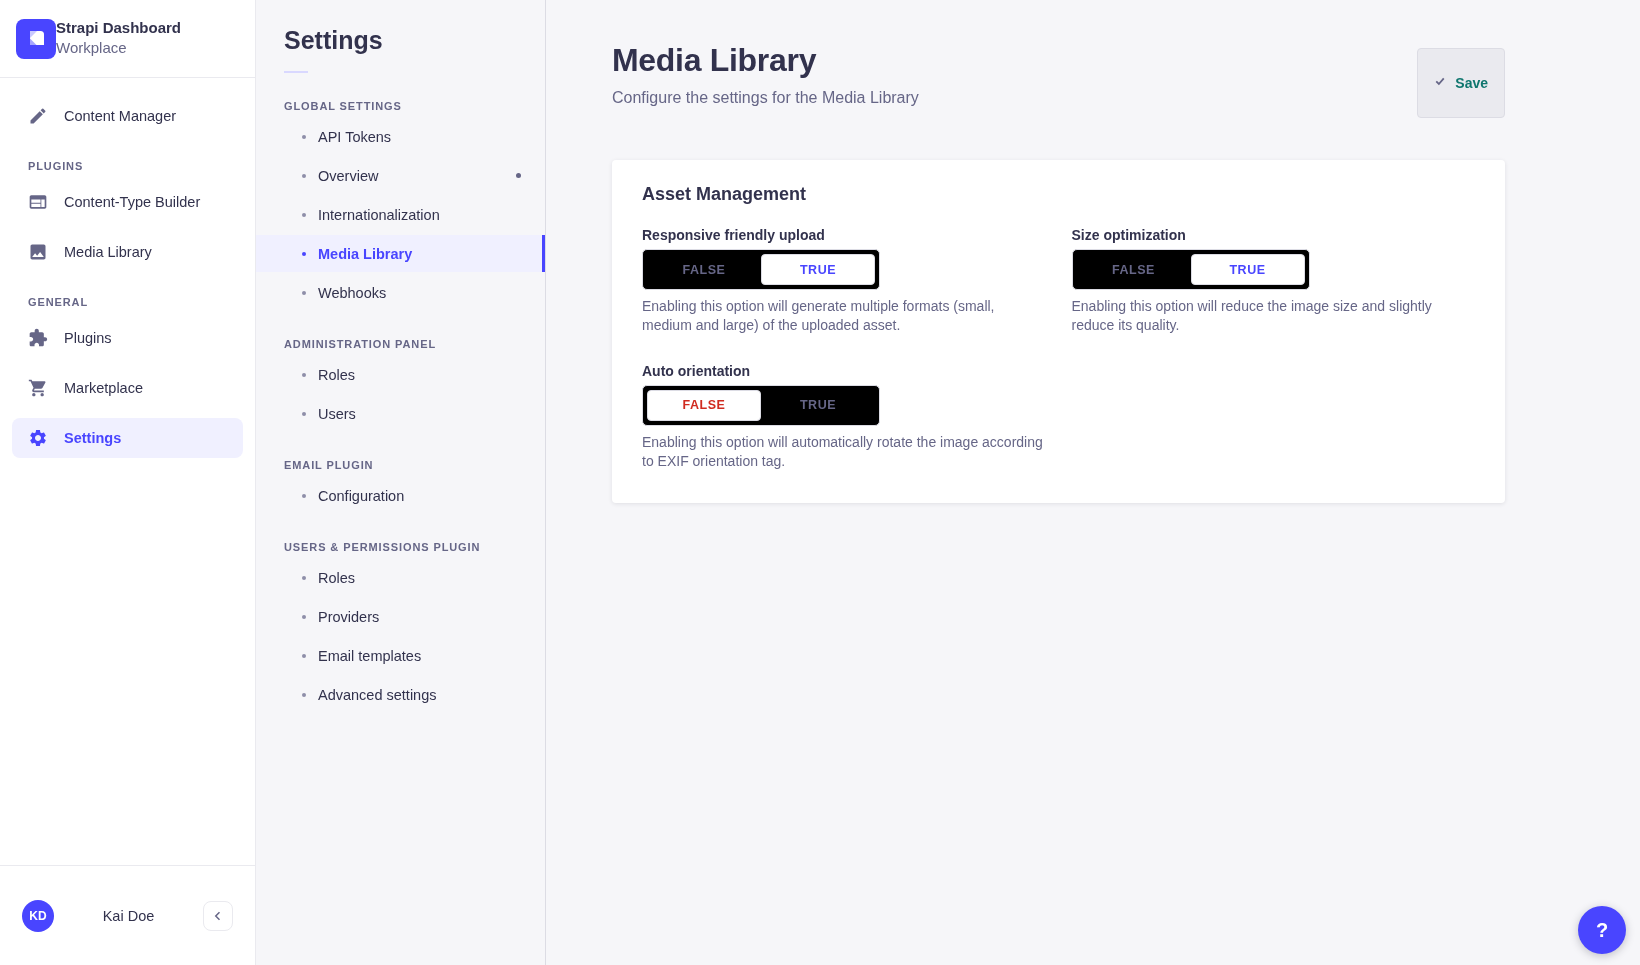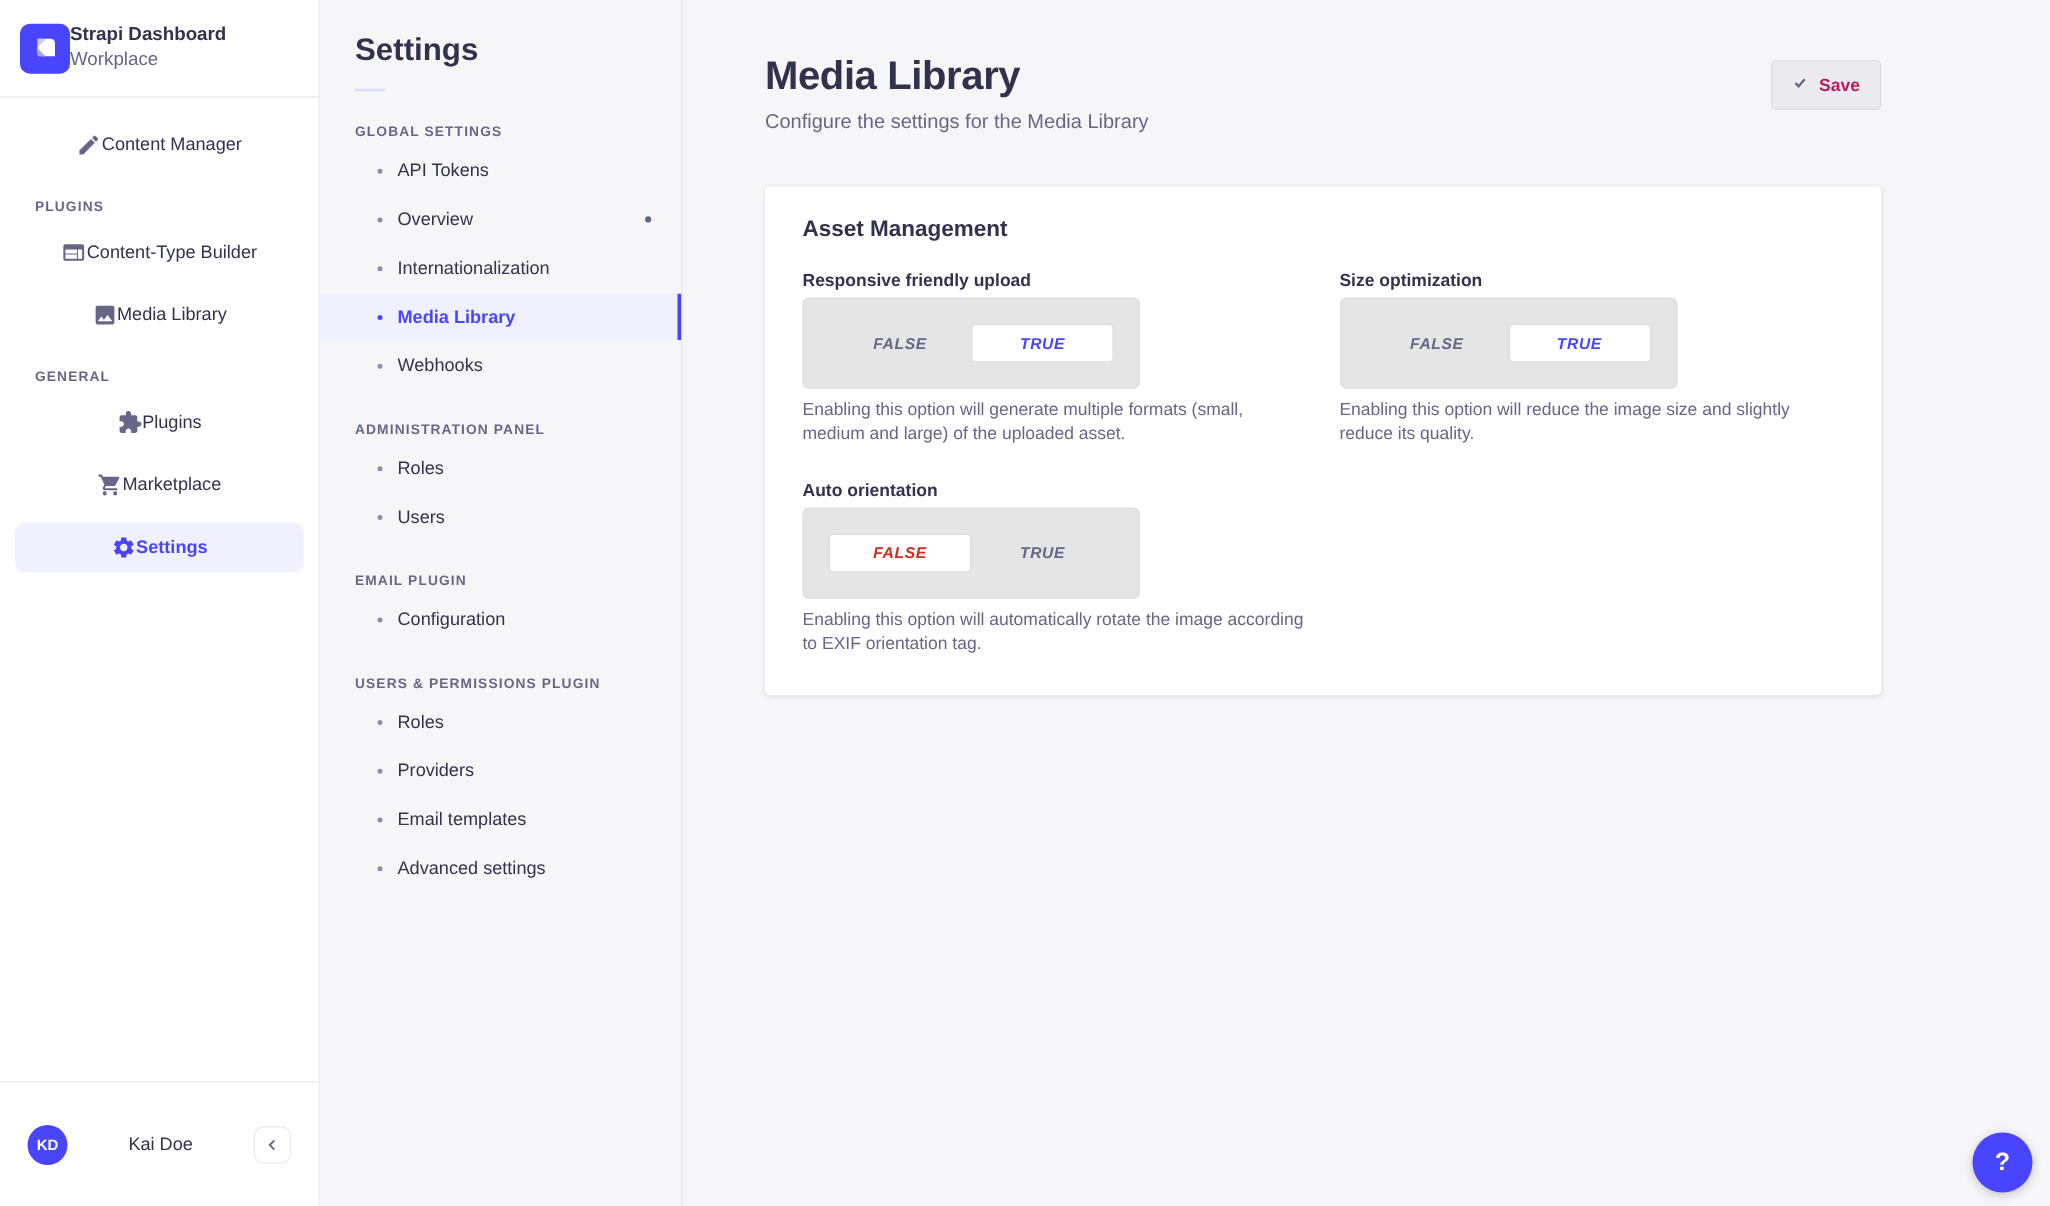--- a/index.html
+++ b/index.html
@@ -28,23 +28,23 @@
   }
   .brand-title { font-size:15px; font-weight:700; color:#32324D; line-height:1.25; }
   .brand-sub { font-size:15px; color:#666687; line-height:1.3; }
 
   .nav { flex:1; padding:14px 12px 0 12px; overflow:hidden; }
   .nav-section-label {
     font-size:11px; font-weight:700; letter-spacing:0.9px; color:#666687;
     text-transform:uppercase; padding:0 16px; margin:24px 0 10px 0;
   }
   .nav-item {
-    display:flex; align-items:center; 
+    display:flex; align-items:center; gap:16px;
     height:40px; padding:0 16px; margin-bottom:10px;
-    border-radius:8px; cursor:pointer;justify-content:center;
+    border-radius:8px; cursor:pointer;
   }
   .nav-item .nicon { width:20px; height:20px; display:flex; flex:none; }
   .nav-item .nicon svg { width:20px; height:20px; fill:#666687; }
   .nav-item .nlabel { font-size:14.5px; color:#32324D; }
   .nav-item.active { background:#F0F0FF; }
   .nav-item.active .nlabel { color:#4945FF; font-weight:600; }
   .nav-item.active .nicon svg { fill:#4945FF; }
 
   .sidebar-footer {
     border-top:1px solid #EAEAEF; height:100px;
@@ -90,40 +90,40 @@
   .sn-notif { margin-left:auto; width:5px; height:5px; border-radius:50%; background:#666687; }
 
   
   .main { flex:1; position:relative; background:#F6F6F9; overflow:hidden; }
   .main-inner { padding:42px 135px 0 66px; }
   .page-header { display:flex; justify-content:space-between; align-items:flex-start; }
   .page-title { font-size:32px; font-weight:700; color:#32324D; letter-spacing:-0.3px; }
   .page-subtitle { font-size:16px; color:#666687; margin-top:10px; }
   .save-btn {
     margin-top:6px; display:flex; align-items:flex-start; gap:9px;
-    padding:11px 16px; background:#EAEAEF; border:1px solid #DCDCE4;
-    border-radius:4px; color:#be185d; font-size:14px; font-weight:700;
+    padding:26px 16px; background:#EAEAEF; border:1px solid #DCDCE4;
+    border-radius:4px; color:#0f766e; font-size:14px; font-weight:700;
     cursor:pointer;
   }
   .save-btn svg { width:12px; height:12px; stroke:#666687; fill:none; stroke-width:2.4; }
 
   .card {
     margin-top:42px; background:#FFFFFF; border-radius:4px;
     box-shadow:0 1px 4px rgba(33,33,52,0.1);
     padding:24px 30px 32px 30px;
   }
   .card-title { font-size:18px; font-weight:600; color:#32324D; }
   .fields {
     margin-top:22px;
     display:grid; grid-template-columns:1fr 1fr; column-gap:26px; row-gap:28px;
   }
   .field-label { font-size:14px; font-weight:700; color:#32324D; display:block; margin-bottom:6px; }
   .toggle {
-    display:inline-flex; padding:20px; background:#e5e5e5;
-    border:1px solid #DCDCE4; border-radius:5px;font-style:italic;
+    display:inline-flex; padding:4px; background:#000000;
+    border:1px solid #DCDCE4; border-radius:5px;
   }
   .toggle-opt {
     width:114px; height:31px; display:flex; align-items:center; justify-content:center;
     font-size:12.5px; font-weight:700; letter-spacing:0.5px; color:#666687;
     border:1px solid transparent; border-radius:4px; cursor:pointer;
   }
   .toggle-opt.active { background:#FFFFFF; border-color:#DCDCE4; }
   .toggle-opt.active.c-true { color:#4945FF; }
   .toggle-opt.active.c-false { color:#D02B20; }
   .field-hint { margin-top:7px; font-size:14px; color:#666687; line-height:1.35; max-width:440px; }

